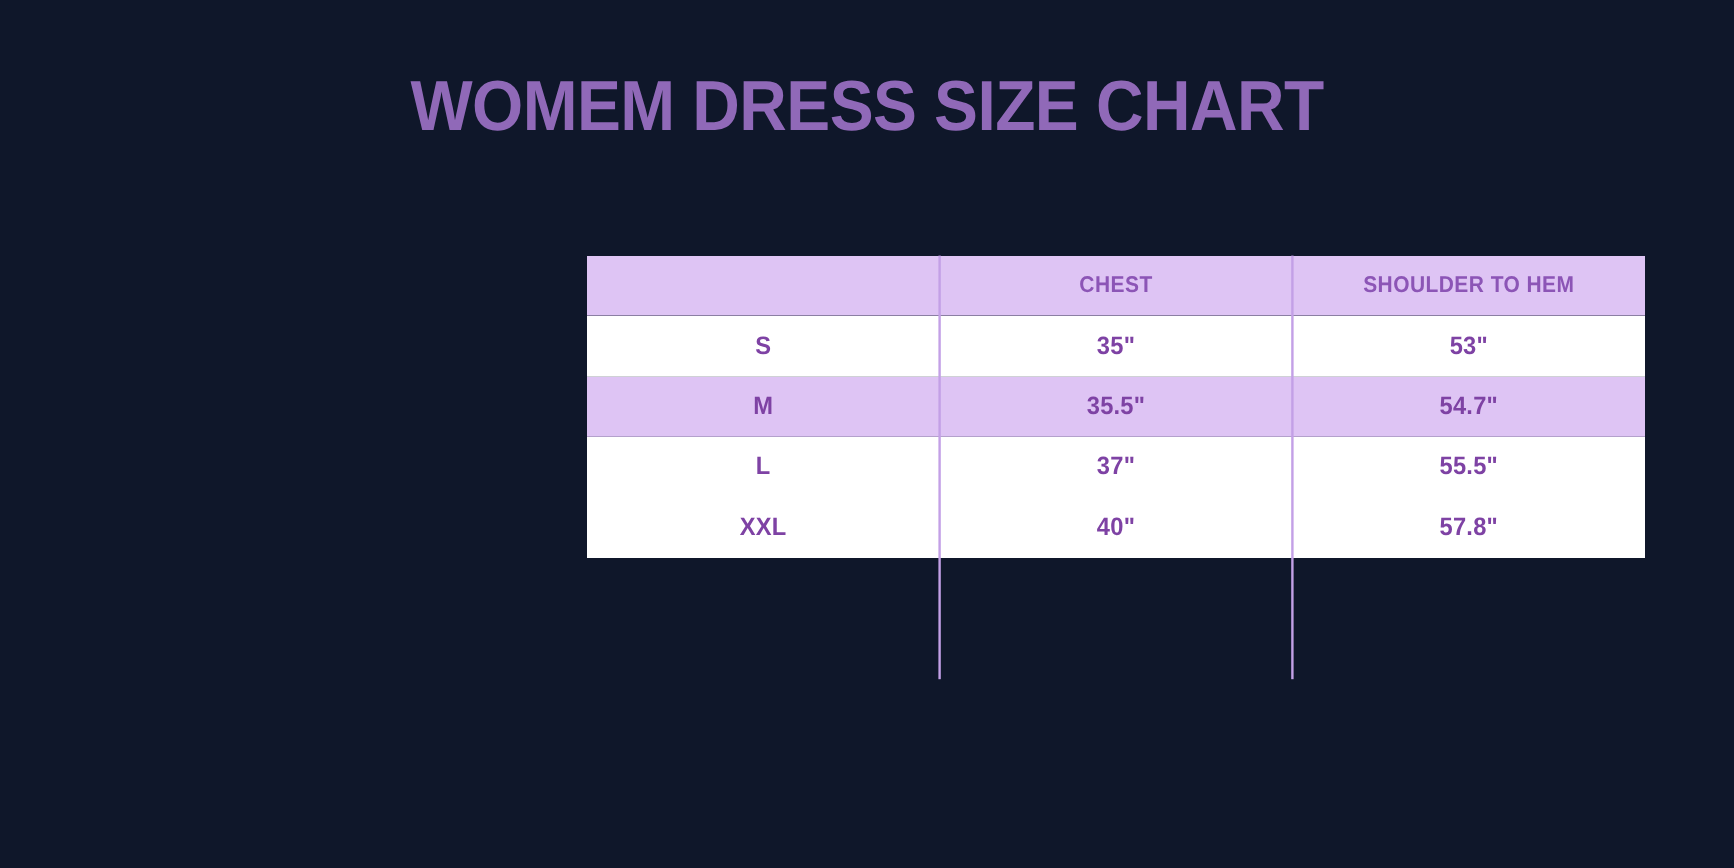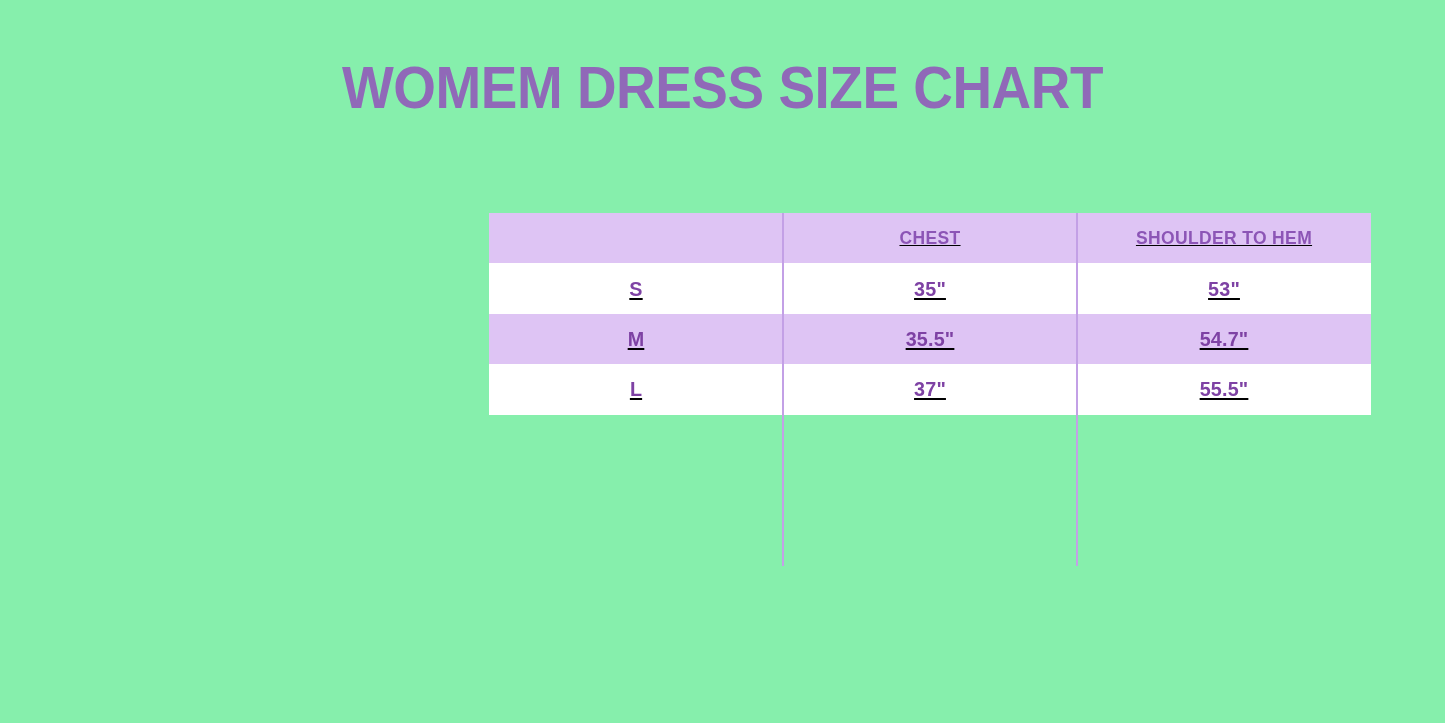--- a/index.html
+++ b/index.html
@@ -12,21 +12,21 @@
     height: 723px;
     overflow: hidden;
     font-family: "Liberation Sans", "DejaVu Sans", sans-serif;
     position: relative;
   }
 
   .page {
     position: relative;
     width: 1445px;
     height: 723px;
-    background: #86efac;
+    background: #0f172a;
   }
 
   
   .title {
     position: absolute;
     left: 0;
     top: 52px;
     width: 1445px;
     text-align: center;
     color: #9069B8;
@@ -46,21 +46,20 @@
     left: 489px;
     top: 213px;
     width: 882px;
     height: 353px;
   }
 
   .size-table {
     width: 882px;
     border-collapse: collapse;
     table-layout: fixed;
-    text-decoration: underline;
   }
 
   .size-table tr {
     height: 50.4px;
   }
 
   .size-table td,
   .size-table th {
     padding: 0;
     margin: 0;
@@ -139,20 +138,25 @@
           <td class="col-hem">54.7"</td>
         </tr>
 
         <tr class="row-plain">
           <td class="col-size">L</td>
           <td class="col-chest">37"</td>
           <td class="col-hem">55.5"</td>
         </tr>
 
 
+        <tr class="row-plain">
+          <td class="col-size">XXL</td>
+          <td class="col-chest">40"</td>
+          <td class="col-hem">57.8"</td>
+        </tr>
 
 
       </tbody>
     </table>
 
     <div class="divider divider-1"></div>
     <div class="divider divider-2"></div>
 
   </div>
 

